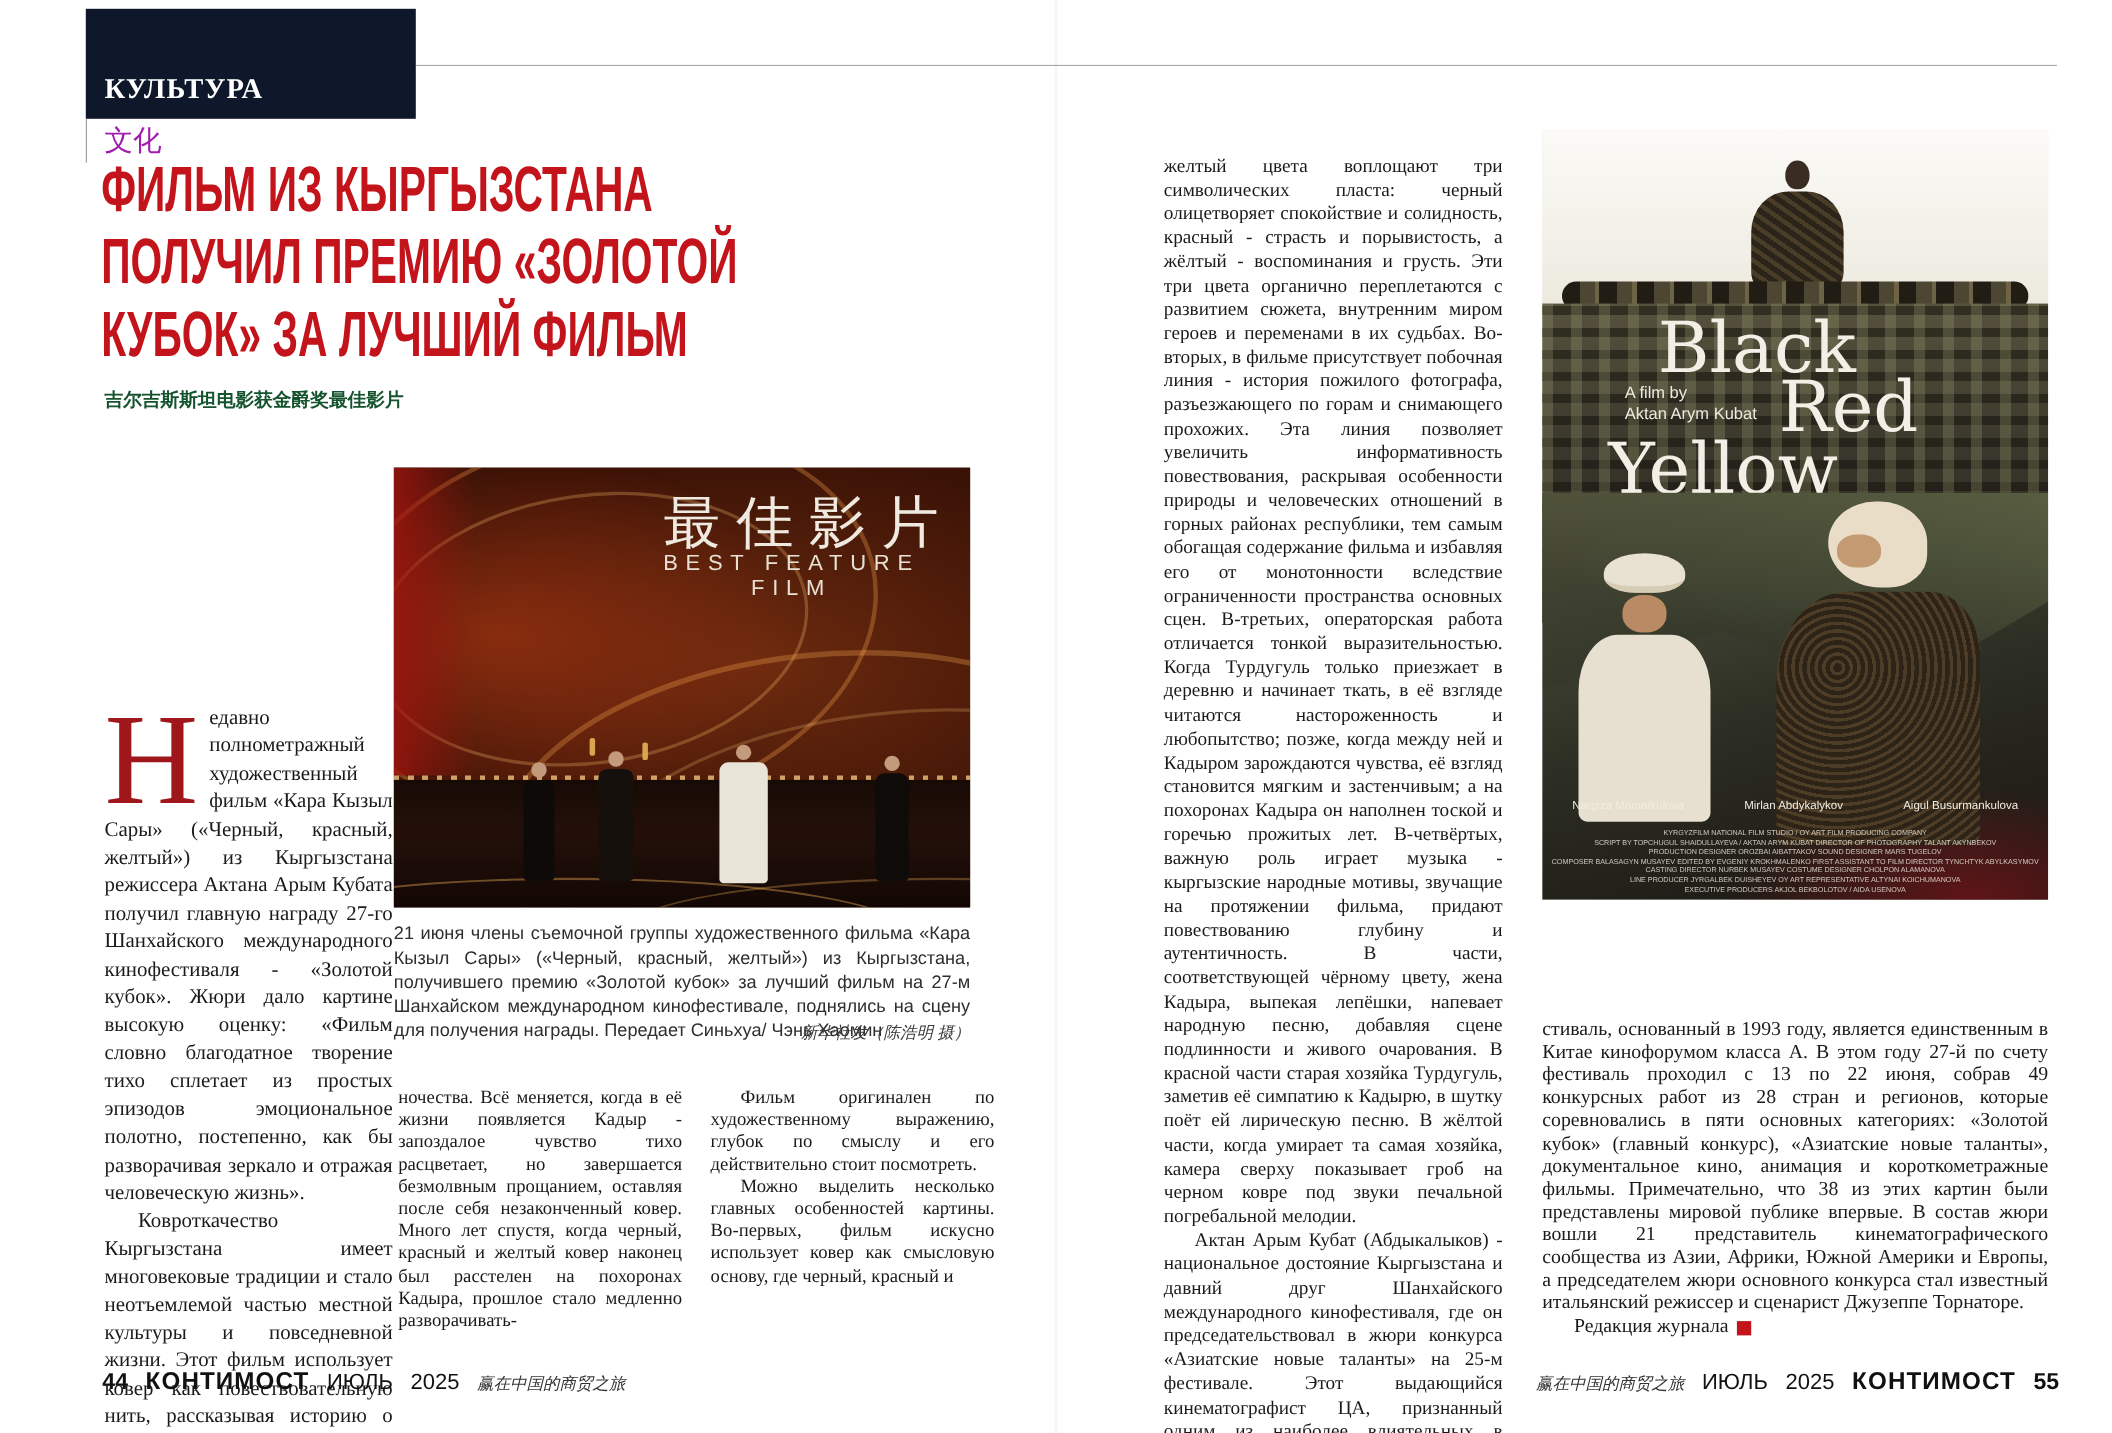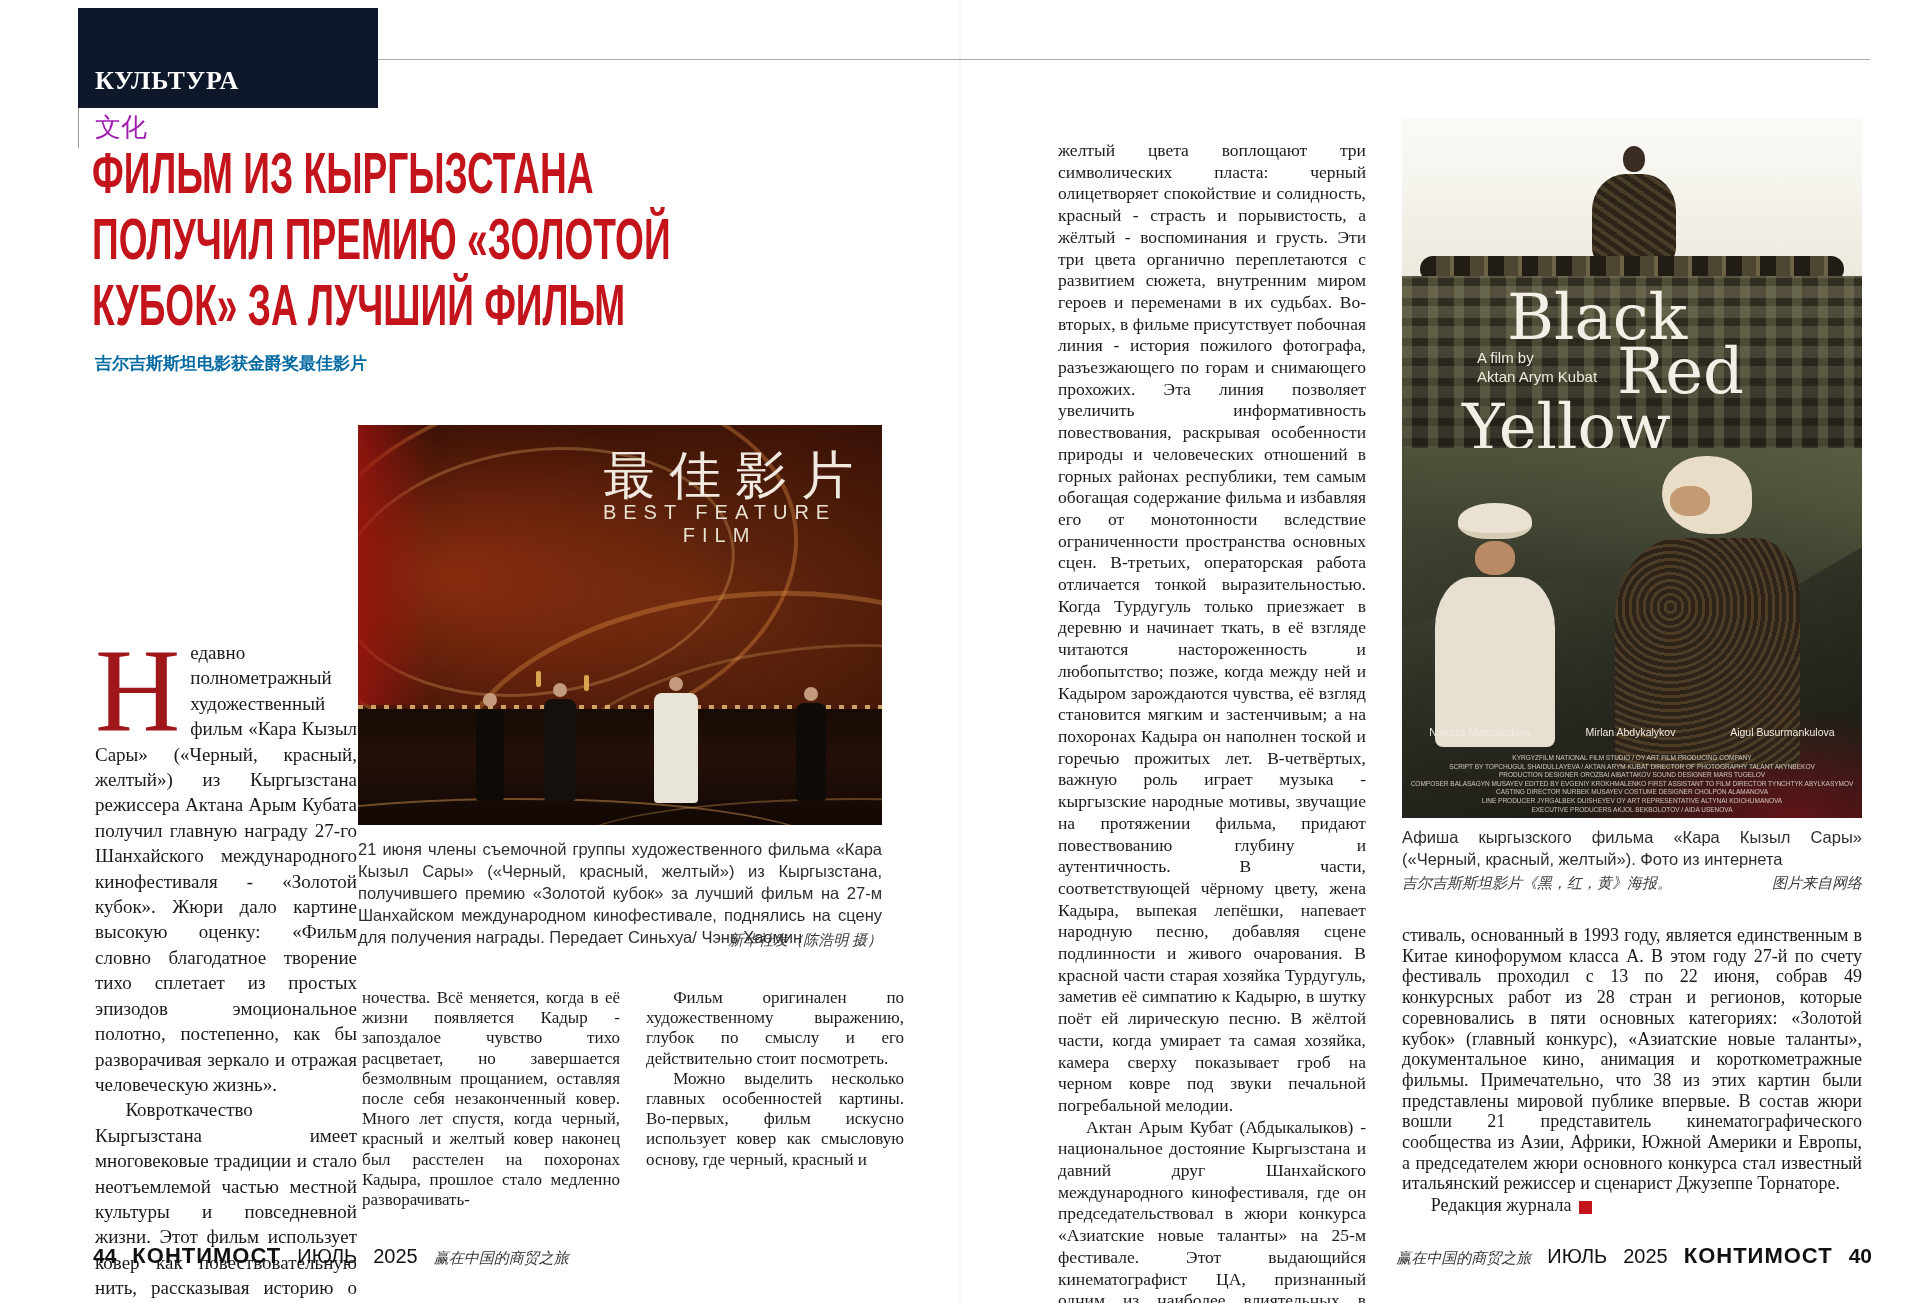--- a/index.html
+++ b/index.html
@@ -14,21 +14,21 @@
                display:flex;align-items:flex-end;}
   #section-box span{color:#ffffff;font-weight:bold;font-size:26px;letter-spacing:1px;
                     padding:0 0 12px 17px;}
   #top-rule{left:378px;top:59px;width:1492px;height:1px;background:#a9a9a9;}
   #left-tick{left:78px;top:108px;width:1px;height:40px;background:#9a9a9a;}
   #section-cn{left:95px;top:110px;font-size:26px;color:#a21caf;}
 
   #headline{left:92px;top:140px;width:780px;color:#c3141c;font-weight:bold;
             font-family:"Liberation Sans",sans-serif;font-size:53px;line-height:60px;
             letter-spacing:0px;transform:scale(0.70,1.10);transform-origin:0 0;white-space:nowrap;}
-  #subhead-cn{left:95px;top:352px;font-size:17px;font-weight:bold;color:#0369a1;}
+  #subhead-cn{left:95px;top:352px;font-size:17px;font-weight:bold;color:#14532d;}
 
   
   #intro-cn{left:95px;top:420px;width:262px;font-size:16px;line-height:21.6px;color:#222;}
   #intro-cn .body{text-indent:2em;letter-spacing:1px;}
   #intro-cn .byline{text-align:right;margin-top:2px;letter-spacing:1px;}
 
   
   #left-col1{left:95px;top:640px;width:262px;font-size:19px;line-height:25.4px;}
   #left-col1 .drop{float:left;color:#9f161b;font-size:118px;line-height:94px;
                    padding:4px 10px 0 0;font-weight:400;}
@@ -269,44 +269,37 @@
       <div>KYRGYZFILM NATIONAL FILM STUDIO / OY ART FILM PRODUCING COMPANY</div>
       <div>SCRIPT BY TOPCHUGUL SHAIDULLAYEVA / AKTAN ARYM KUBAT  DIRECTOR OF PHOTOGRAPHY TALANT AKYNBEKOV</div>
       <div>PRODUCTION DESIGNER OROZBAI AIBATTAKOV  SOUND DESIGNER MARS TUGELOV</div>
       <div>COMPOSER BALASAGYN MUSAYEV  EDITED BY EVGENIY KROKHMALENKO  FIRST ASSISTANT TO FILM DIRECTOR TYNCHTYK ABYLKASYMOV</div>
       <div>CASTING DIRECTOR NURBEK MUSAYEV  COSTUME DESIGNER CHOLPON ALAMANOVA</div>
       <div>LINE PRODUCER JYRGALBEK DUISHEYEV  OY ART REPRESENTATIVE ALTYNAI KOICHUMANOVA</div>
       <div>EXECUTIVE PRODUCERS AKJOL BEKBOLOTOV / AIDA USENOVA</div>
     </div>
   </div>
 
-  <div class="abs" id="poster-caption">
-    <div class="ru just">Афиша кыргызского фильма «Кара Кызыл Сары» («Черный, красный, желтый»). Фото из интернета</div>
-    <div class="cn">
-      <span>吉尔吉斯斯坦影片《黑，红，黄》海报。</span>
-      <span class="credit">图片来自网络</span>
-    </div>
-  </div>
 
   <div class="abs just" id="right-col2">
     <p>стиваль, основанный в 1993 году, является единственным в Китае кинофорумом класса А. В этом году 27-й по счету фестиваль проходил с 13 по 22 июня, собрав 49 конкурсных работ из 28 стран и регионов, которые соревновались в пяти основных категориях: «Золотой кубок» (главный конкурс), «Азиатские новые таланты», документальное кино, анимация и короткометражные фильмы. Примечательно, что 38 из этих картин были представлены мировой публике впервые. В состав жюри вошли 21 представитель кинематографического сообщества из Азии, Африки, Южной Америки и Европы, а председателем жюри основного конкурса стал известный итальянский режиссер и сценарист Джузеппе Торнаторе.</p>
     <p class="sign">
       <span>Редакция журнала</span><span id="end-mark"></span>
     </p>
   </div>
 
   <div class="abs footer" id="footer-left">
     <span class="num">44</span>
     <span class="brand">КОНТИМОСТ</span>
     <span class="issue">ИЮЛЬ</span>
     <span class="issue">2025</span>
     <span class="slogan">赢在中国的商贸之旅</span>
   </div>
   <div class="abs footer" id="footer-right">
     <span class="slogan">赢在中国的商贸之旅</span>
     <span class="issue">ИЮЛЬ</span>
     <span class="issue">2025</span>
     <span class="brand">КОНТИМОСТ</span>
-    <span class="num">40</span>
+    <span class="num">55</span>
   </div>
 
   <div class="abs" id="center-fold"></div>
 </div>
 
 </body></html>

